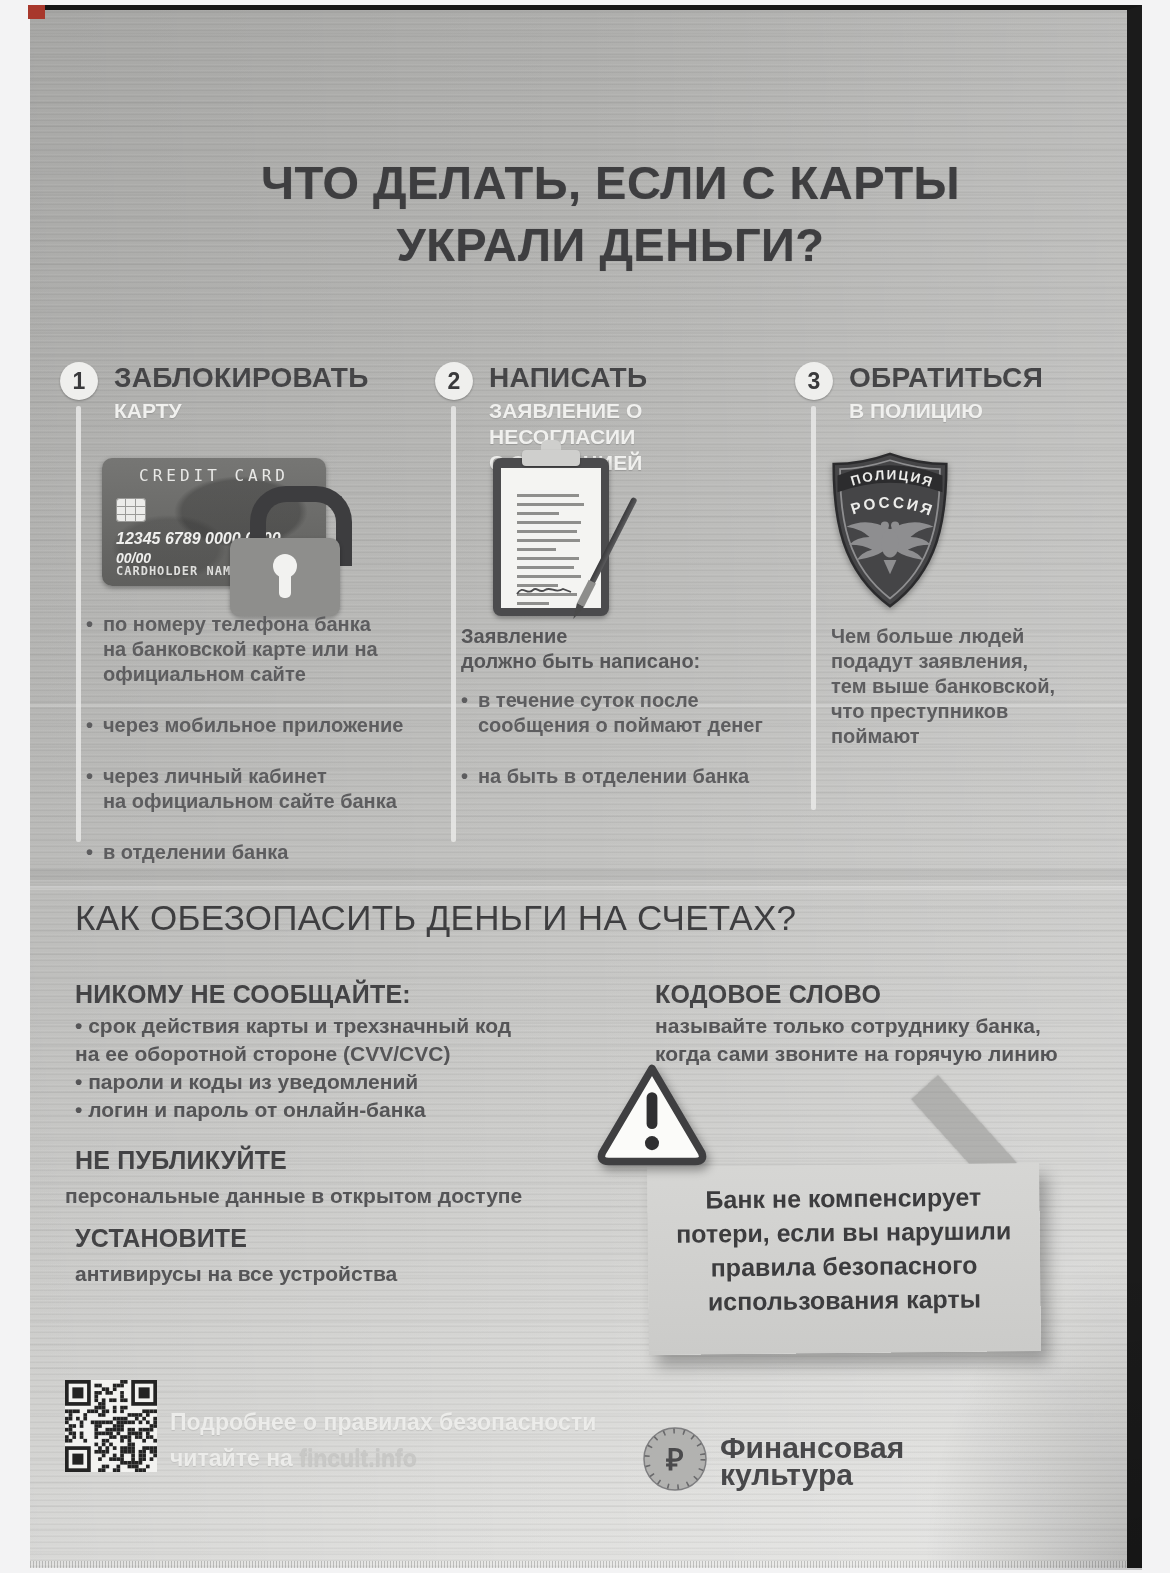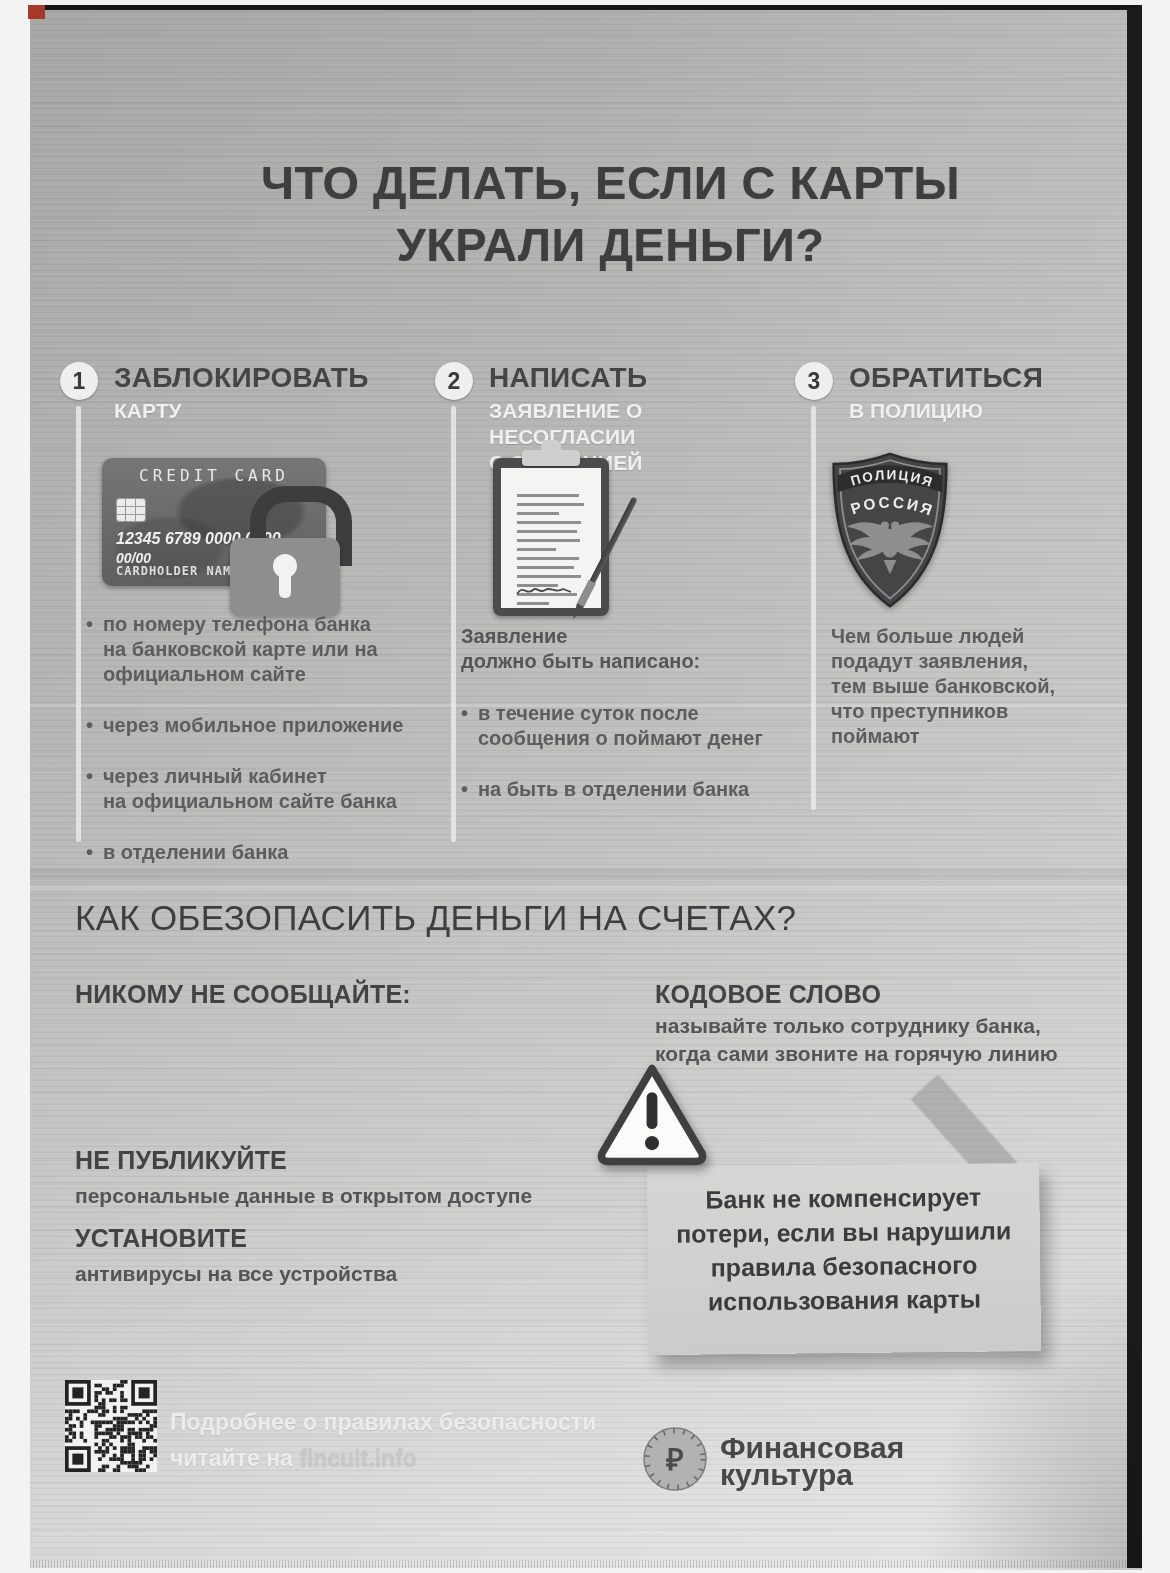--- a/index.html
+++ b/index.html
@@ -62,21 +62,21 @@
   .step-3 .vline{top:44px;height:404px;}
   .step-title{position:absolute;left:54px;top:0;font-weight:bold;font-size:28px;color:#454547;letter-spacing:.3px;}
   .step-sub{position:absolute;left:54px;top:36px;font-weight:bold;font-size:21px;line-height:26px;color:#f0f0ee;
     text-shadow:0 1px 1px rgba(0,0,0,.15);}
   .step-body{position:absolute;font-weight:bold;font-size:20px;line-height:25px;color:#5d5d5f;}
   .step-1 .step-body{left:26px;top:250px;width:340px;}
   .step-2 .step-body{left:26px;top:262px;width:330px;}
   .step-3 .step-body{left:36px;top:262px;width:280px;}
   .b-item{position:relative;padding-left:17px;margin-bottom:26px;}
   .b-item::before{content:"\2022";position:absolute;left:0;top:0;}
-  .step-intro{color:#565658;margin-bottom:27px;}
+  .step-intro{color:#565658;margin-bottom:14px;}
 
   
   .icon-card{position:absolute;left:42px;top:96px;width:280px;height:160px;}
   .ccard{
     position:absolute;left:0;top:0;width:224px;height:128px;border-radius:10px;
     background:
       radial-gradient(ellipse at 62% 42%, rgba(30,30,30,.30) 0 30%, rgba(0,0,0,0) 34%),
       radial-gradient(ellipse at 30% 70%, rgba(30,30,30,.18) 0 22%, rgba(0,0,0,0) 26%),
       linear-gradient(180deg,#767674,#5f5f5d);
     box-shadow:0 2px 5px rgba(0,0,0,.35);overflow:hidden;
@@ -270,23 +270,29 @@
     <div class="step-body pre">Чем больше людей
 подадут заявления,
 тем выше банковской,
 что преступников
 поймают</div>
   </div>
 
   <div class="sec2-title">КАК ОБЕЗОПАСИТЬ ДЕНЬГИ НА СЧЕТАХ?</div>
 
   <div class="blk-head" style="left:45px;top:970px;">НИКОМУ НЕ СООБЩАЙТЕ:</div>
+  <div class="blk-text" style="left:45px;top:1002px;width:520px;">
+    <div class="f-item pre">срок действия карты и трехзначный код
+на ее оборотной стороне (CVV/CVC)</div>
+    <div class="f-item pre">пароли и коды из уведомлений</div>
+    <div class="f-item pre">логин и пароль от онлайн-банка</div>
+  </div>
 
   <div class="blk-head" style="left:45px;top:1136px;">НЕ ПУБЛИКУЙТЕ</div>
-  <div class="blk-text" style="left:45px;top:1172px;width:520px;">персональные данные в открытом доступе</div>
+  <div class="blk-text" style="left:35px;top:1172px;width:520px;">персональные данные в открытом доступе</div>
 
   <div class="blk-head" style="left:45px;top:1214px;">УСТАНОВИТЕ</div>
   <div class="blk-text" style="left:45px;top:1250px;width:520px;">антивирусы на все устройства</div>
 
   <div class="blk-head" style="left:625px;top:970px;">КОДОВОЕ СЛОВО</div>
   <div class="blk-text pre" style="left:625px;top:1002px;width:440px;">называйте только сотруднику банка,
 когда сами звоните на горячую линию</div>
 
   <svg class="warn-tri" viewBox="0 0 108 98">
     <path d="M54 6 L100 84 Q103 92 94 92 L14 92 Q5 92 8 84 Z" fill="#fbfbf9" stroke="#3f3f41" stroke-width="7" stroke-linejoin="round"></path>

